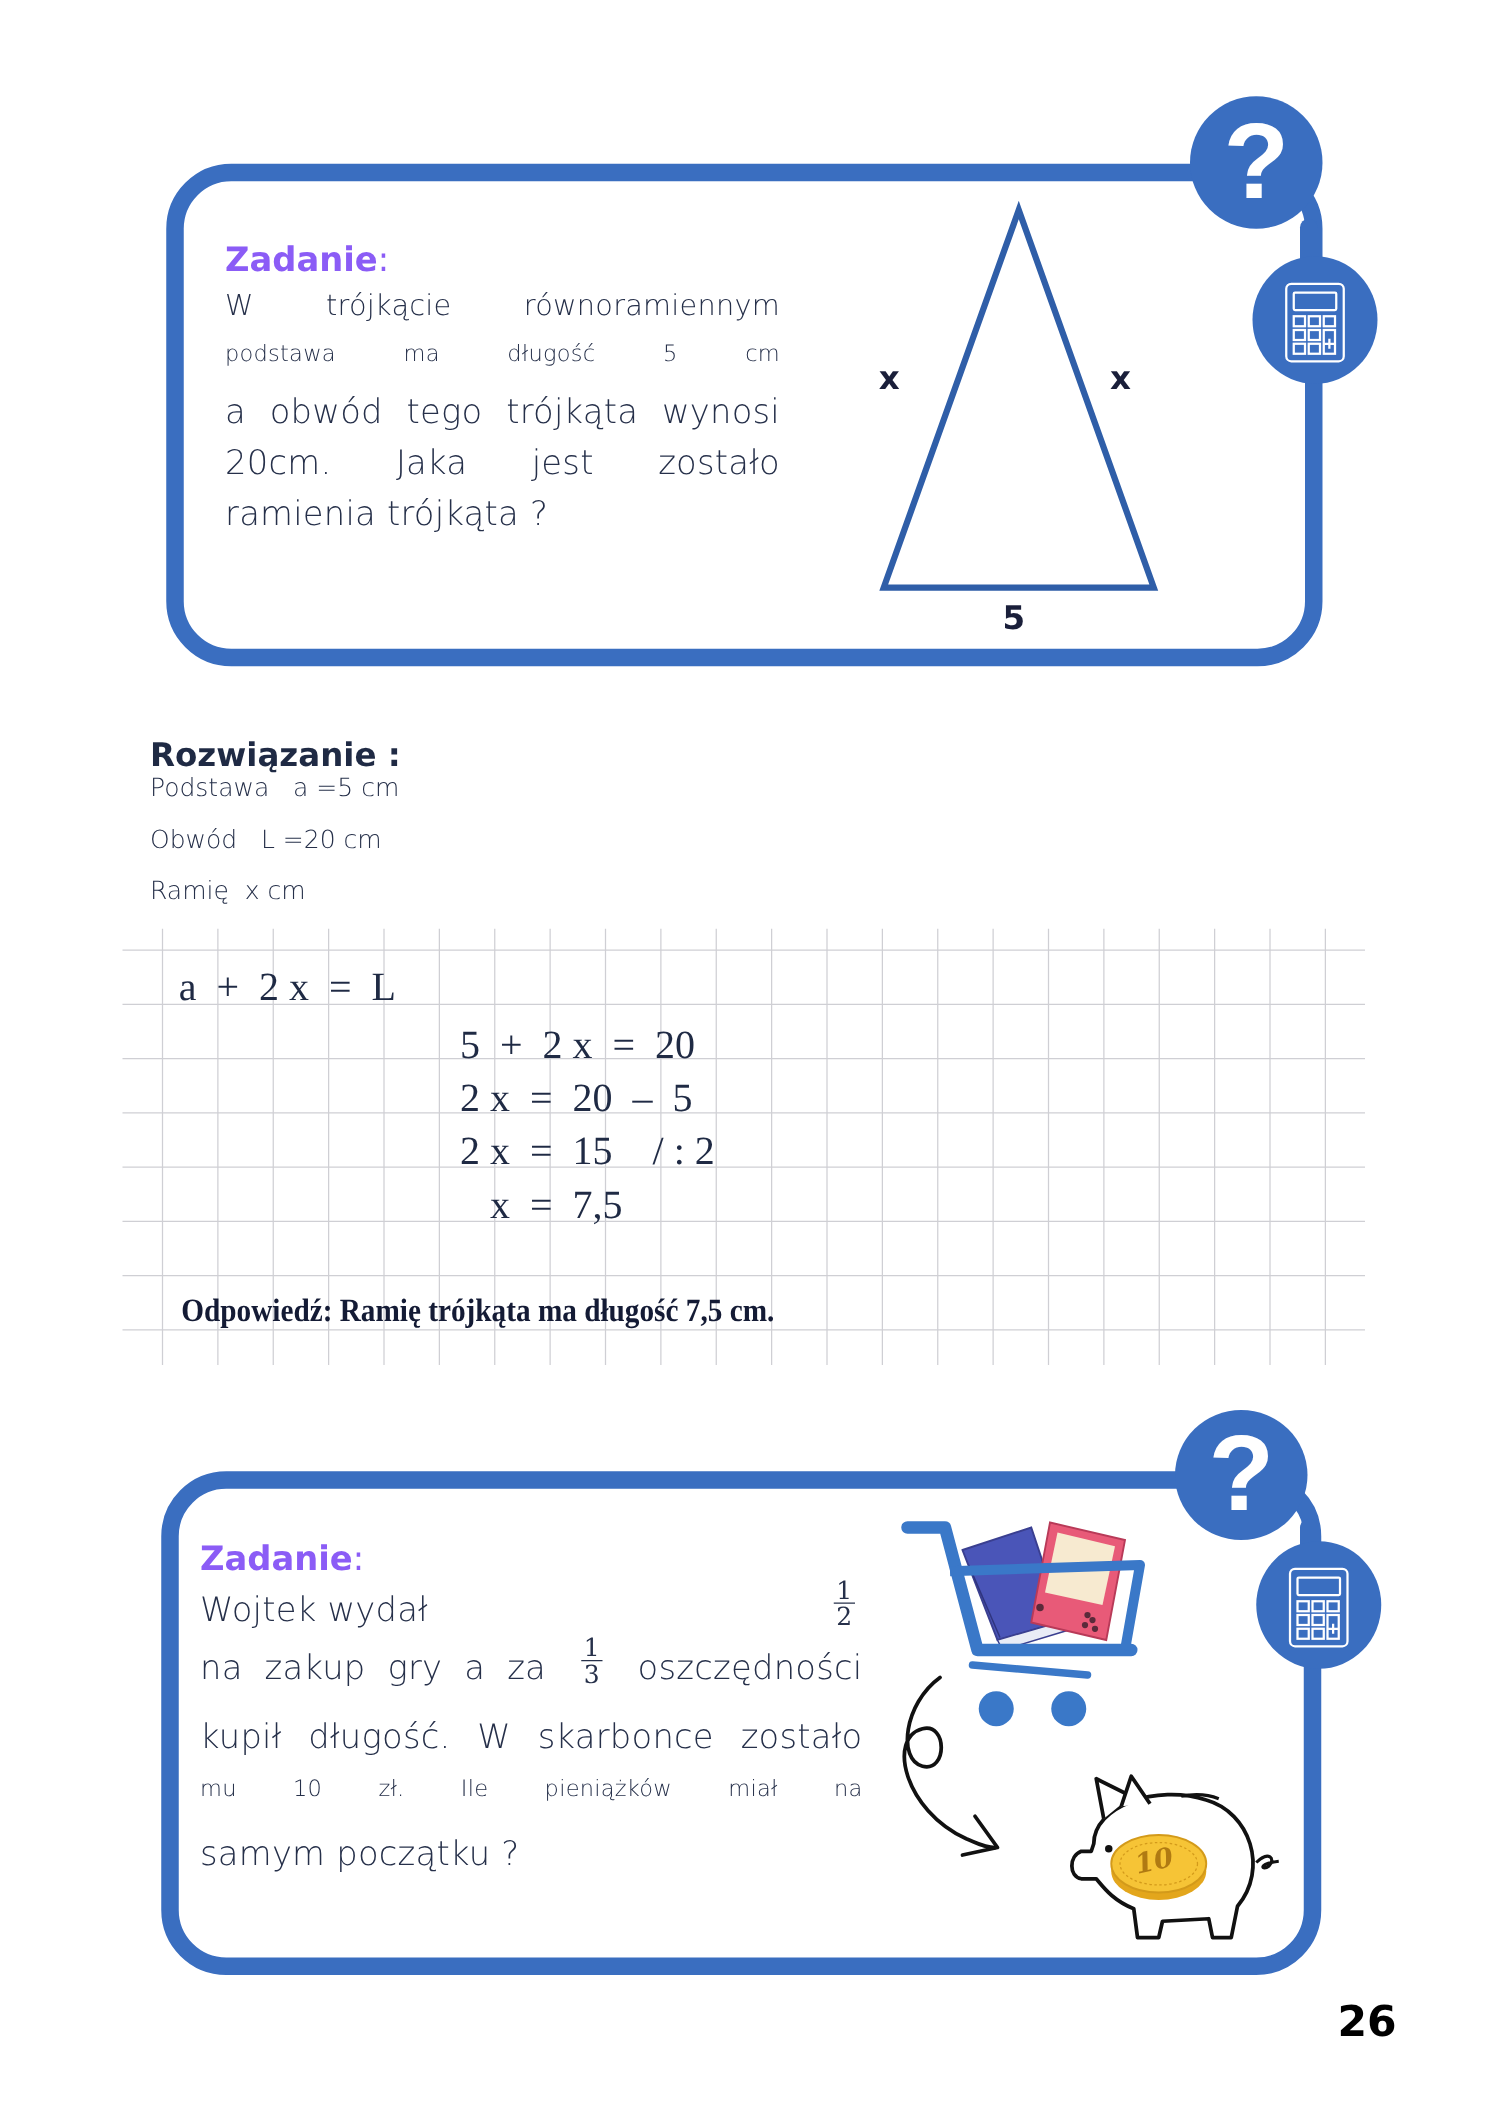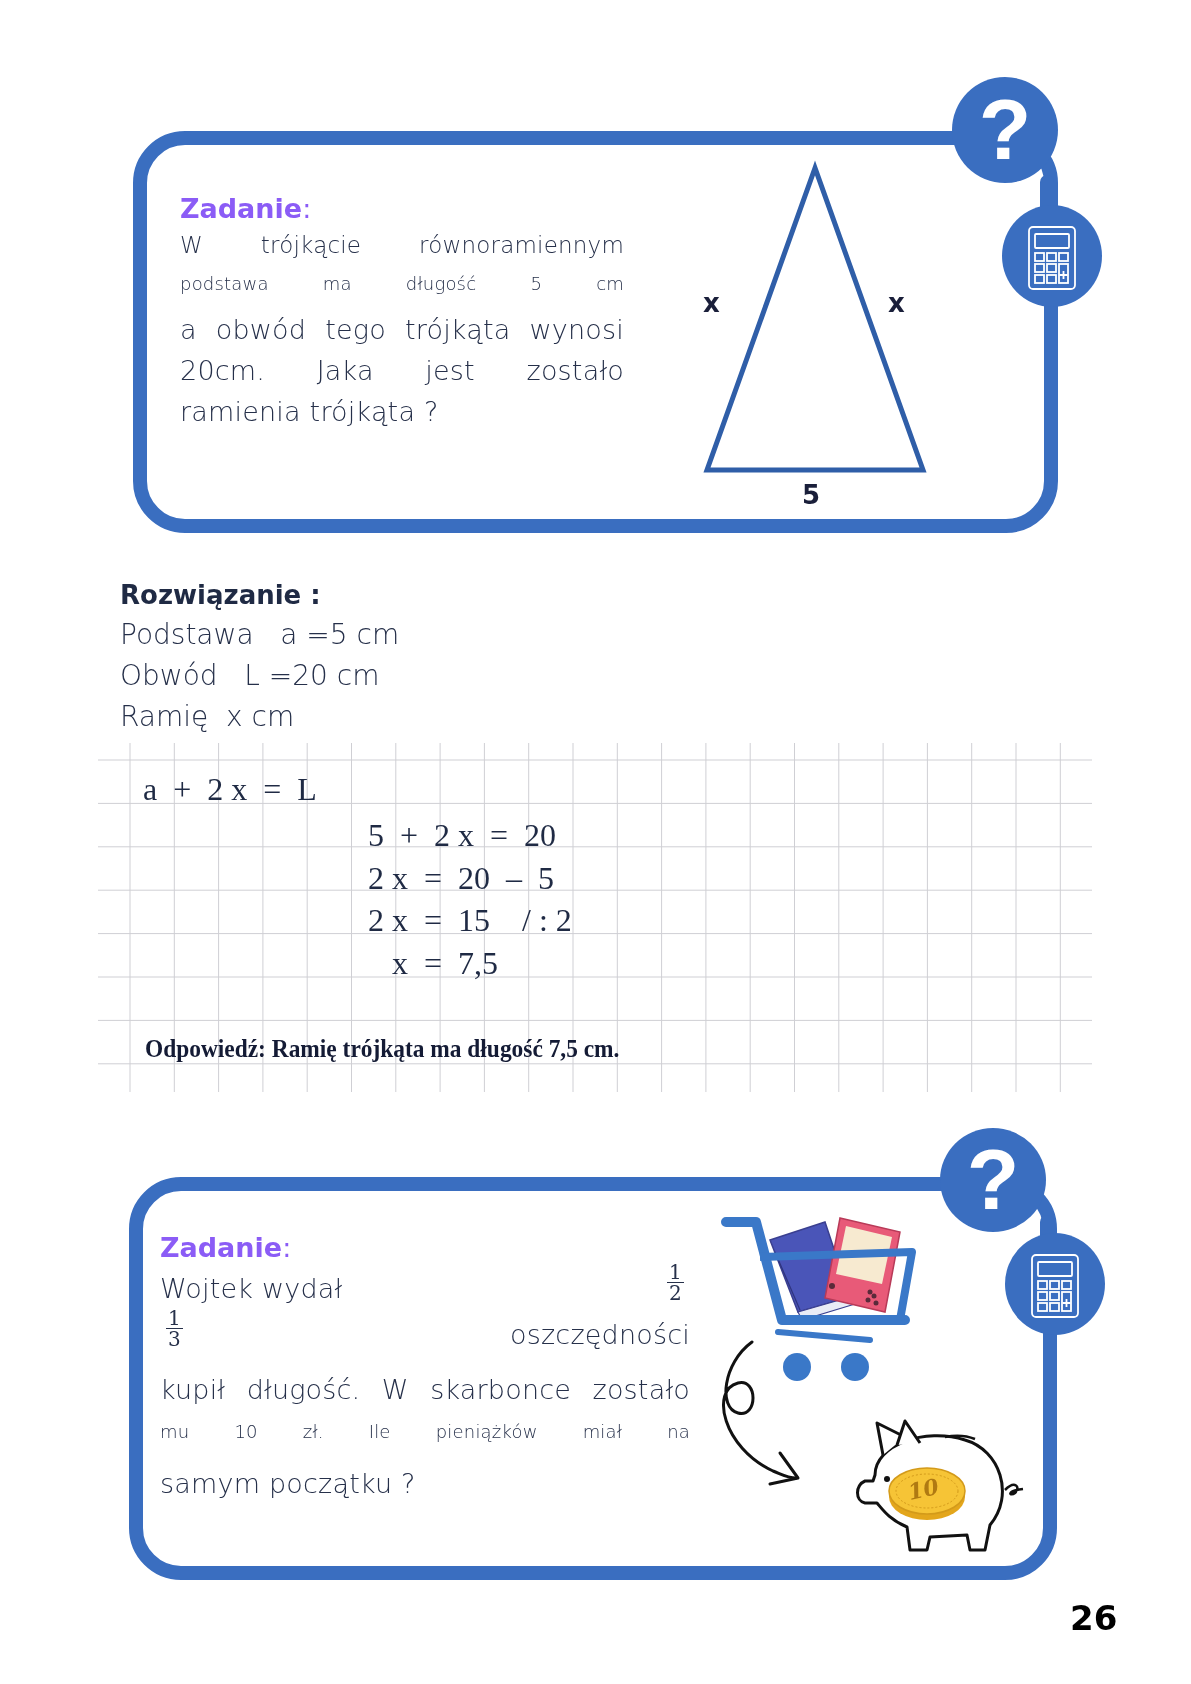--- a/index.html
+++ b/index.html
@@ -12,22 +12,22 @@
   .connector { position: absolute; background: #3a6ec0; }
   .task-title { position: absolute; font-family: "DejaVu Sans", sans-serif; font-weight: bold; color: #8b5cf6; }
   .task-title .colon { font-weight: normal; }
   .task-line { position: absolute; font-family: "DejaVu Sans", sans-serif; font-weight: 300;
                color: #26304a; white-space: nowrap; letter-spacing: 0.2px; }
   .justify { text-align: justify; text-align-last: justify; }
   .frac { display: inline-block; vertical-align: middle; text-align: center;
           font-family: "DejaVu Serif", serif; font-size: 20px; line-height: 20px; margin: 0 6px; position: relative; top: -6px; }
   .frac .num { display: block; border-bottom: 1.5px solid #26304a; padding: 0 2px; }
   .frac .den { display: block; }
-  .sol-title { position: absolute; font-weight: bold; font-size: 26px; color: #1f2a44; }
-  .sol-line { position: absolute; font-size: 28px; font-weight: 300; color: #26304a; white-space: pre; }
+  .sol-title { position: absolute; font-weight: bold; font-size: 26px; color: #1f2a44; margin-top: 10px; }
+  .sol-line { position: absolute; font-size: 20px; font-weight: 300; color: #26304a; white-space: pre; }
   .eq { position: absolute; font-family: "Liberation Serif", serif; font-size: 32px; color: #1f2a44; white-space: pre; }
   .answer { position: absolute; font-family: "Liberation Serif", serif; font-weight: bold; font-size: 26px;
             color: #141b35; white-space: nowrap; transform: scaleX(0.9); transform-origin: left; }
   .page-num { position: absolute; font-family: "DejaVu Sans", sans-serif; font-weight: bold; font-size: 34px; color: #000; }
   .tri-label { position: absolute; font-weight: bold; font-size: 26px; color: #1a1f3a; }
   svg { position: absolute; overflow: visible; }
 </style>
 </head>
 <body>
 
@@ -150,20 +150,21 @@
   </div>
 
   <div class="task-line" style="left:160px; top:1268px; width:530px; font-size:27px; display:flex; justify-content:space-between; align-items:center;">
     <span>Wojtek wydał</span>
     <span class="frac">
         <span class="num">1</span>
         <span class="den">2</span>
       </span>
   </div>
   <div class="task-line" style="left:160px; top:1314px; width:530px; font-size:27px; display:flex; justify-content:space-between; align-items:center;">
+    <span style="white-space:pre;">na  zakup  gry  a  za</span>
     <span class="frac">
         <span class="num">1</span>
         <span class="den">3</span>
       </span>
     <span>oszczędności</span>
   </div>
   <div class="task-line justify" style="left:160px; top:1374px; width:530px; font-size:27px;">kupił  długość.  W  skarbonce  zostało</div>
   <div class="task-line justify" style="left:160px; top:1421px; width:530px; font-size:18px;">mu  10  zł.  Ile  pieniążków  miał  na</div>
   <div class="task-line" style="left:160px; top:1468px; font-size:27px;">samym początku ?</div>
 

